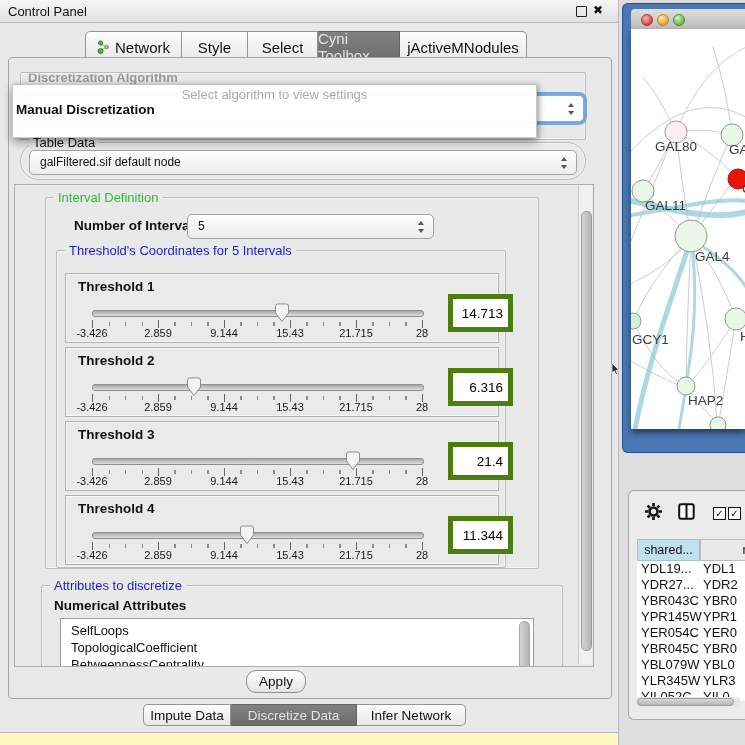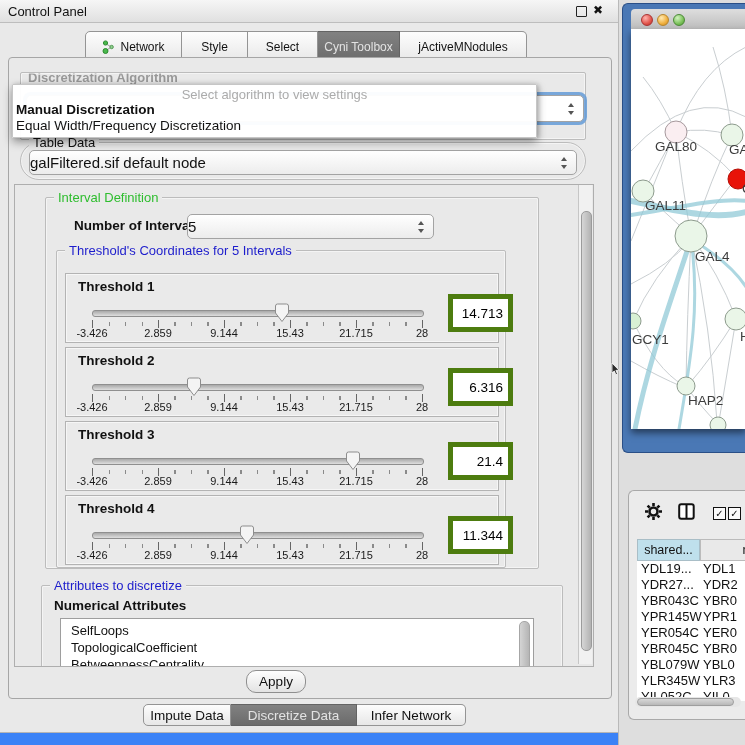--- a/index.html
+++ b/index.html
@@ -1,46 +1,46 @@
 <!DOCTYPE html>
 <html><head>
 <meta charset="utf-8">
 <style>
   html,body{margin:0;padding:0;}
-  #screen{position:relative;width:745px;height:745px;background:#3b82f6;overflow:hidden;
+  #screen{position:relative;width:745px;height:745px;background:#fef9c3;overflow:hidden;
           font-family:"Liberation Sans","DejaVu Sans",sans-serif;font-size:13px;color:#111;}
   .abs{position:absolute;}
 
   
   #cp{left:0;top:0;width:618px;height:732px;background:#e9e9e9;border-right:1px solid #9e9e9e;border-bottom:1px solid #b5b5b5;}
   #cp-titlebar{left:0;top:0;width:618px;height:22px;background:linear-gradient(#f6f6f6,#e0e0e0);border-bottom:1px solid #bdbdbd;}
   #cp-title{left:8px;top:4px;font-size:13px;}
   #float-ic{left:576px;top:6px;width:9px;height:9px;border:1.5px solid #222;border-radius:1px;}
   #close-ic{left:593px;top:3px;font-size:12px;font-weight:bold;color:#111;}
 
   
   #top-tabs{left:85px;top:31px;height:24px;display:flex;}
   .seg{height:32px;box-sizing:border-box;border:1px solid #949494;border-left:none;
        background:linear-gradient(#fdfdfd,#e7e7e7);display:flex;align-items:center;justify-content:center;
-       font-size:12px;gap:5px;}
+       font-size:15px;gap:5px;}
   .seg.first{border-left:1px solid #949494;border-radius:5px 0 0 5px;}
   .seg.last{border-radius:0 5px 5px 0;}
   .seg.active{background:linear-gradient(#818181,#6b6b6b);color:#e3e3e3;border-color:#636363;}
 
   
   #outer-panel{left:8px;top:57px;width:602px;height:640px;border:1px solid #a6a6a6;border-radius:4px;background:#e9e9e9;}
 
   .groupbox{position:absolute;border:1px solid #bcbcbc;border-radius:2px;box-shadow:inset 0 0 0 1px rgba(255,255,255,.5);}
   .legend{position:absolute;top:-8px;left:8px;background:#e9e9e9;padding:0 4px;font-size:13px;line-height:15px;white-space:nowrap;}
 
   
   #algo-group{left:20px;top:72px;width:564px;height:66px;}
   #algo-title{left:28px;top:70px;font-weight:bold;color:rgba(40,40,40,.42);}
   .combo{position:absolute;box-sizing:border-box;height:25px;border:1px solid #a3a3a3;border-radius:5px;
-         background:linear-gradient(#ffffff,#ececec);line-height:23px;font-size:15px;}
+         background:linear-gradient(#ffffff,#ececec);line-height:23px;padding-left:10px;font-size:12px;}
   #algo-combo{left:26px;top:95px;width:558px;height:27px;background:#fff;box-shadow:0 0 0 3px rgba(100,155,215,.85);}
   .spinner{position:absolute;right:8px;top:50%;transform:translateY(-50%);width:7px;height:12px;}
   .spinner::before{content:"";position:absolute;top:0;left:0;border-left:3.5px solid transparent;border-right:3.5px solid transparent;border-bottom:4.5px solid #555;}
   .spinner::after{content:"";position:absolute;bottom:0;left:0;border-left:3.5px solid transparent;border-right:3.5px solid transparent;border-top:4.5px solid #555;}
 
   
   #algo-popup{left:12px;top:84px;width:523px;height:52px;background:rgba(255,255,255,.96);border:1px solid #c6c6c6;
               border-radius:1px;box-shadow:0 4px 10px rgba(0,0,0,.38),2px 0 4px rgba(0,0,0,.15);z-index:30;}
   .pop-row{position:absolute;left:0;width:100%;white-space:nowrap;}
   #pop-placeholder{top:2px;text-align:center;color:#ababab;font-size:13px;}
@@ -168,21 +168,20 @@
 
     <span id="algo-title" class="abs">Discretization Algorithm</span>
     <div id="algo-group" class="groupbox"></div>
     <div id="algo-combo" class="combo">
       <span class="spinner"></span>
     </div>
 
     <div id="algo-popup" class="abs">
       <div id="pop-opt0" class="pop-row">Manual Discretization</div>
       <div id="pop-placeholder" class="pop-row">Select algorithm to view settings</div>
-      <div id="pop-opt1" class="pop-row">Equal Width/Frequency Discretization</div>
     </div>
 
     <div id="td-group" class="groupbox">
       <span class="legend">Table Data</span>
       <div id="td-combo" class="combo">
         <span>galFiltered.sif default node</span>
         <span class="spinner"></span>
       </div>
     </div>
 

